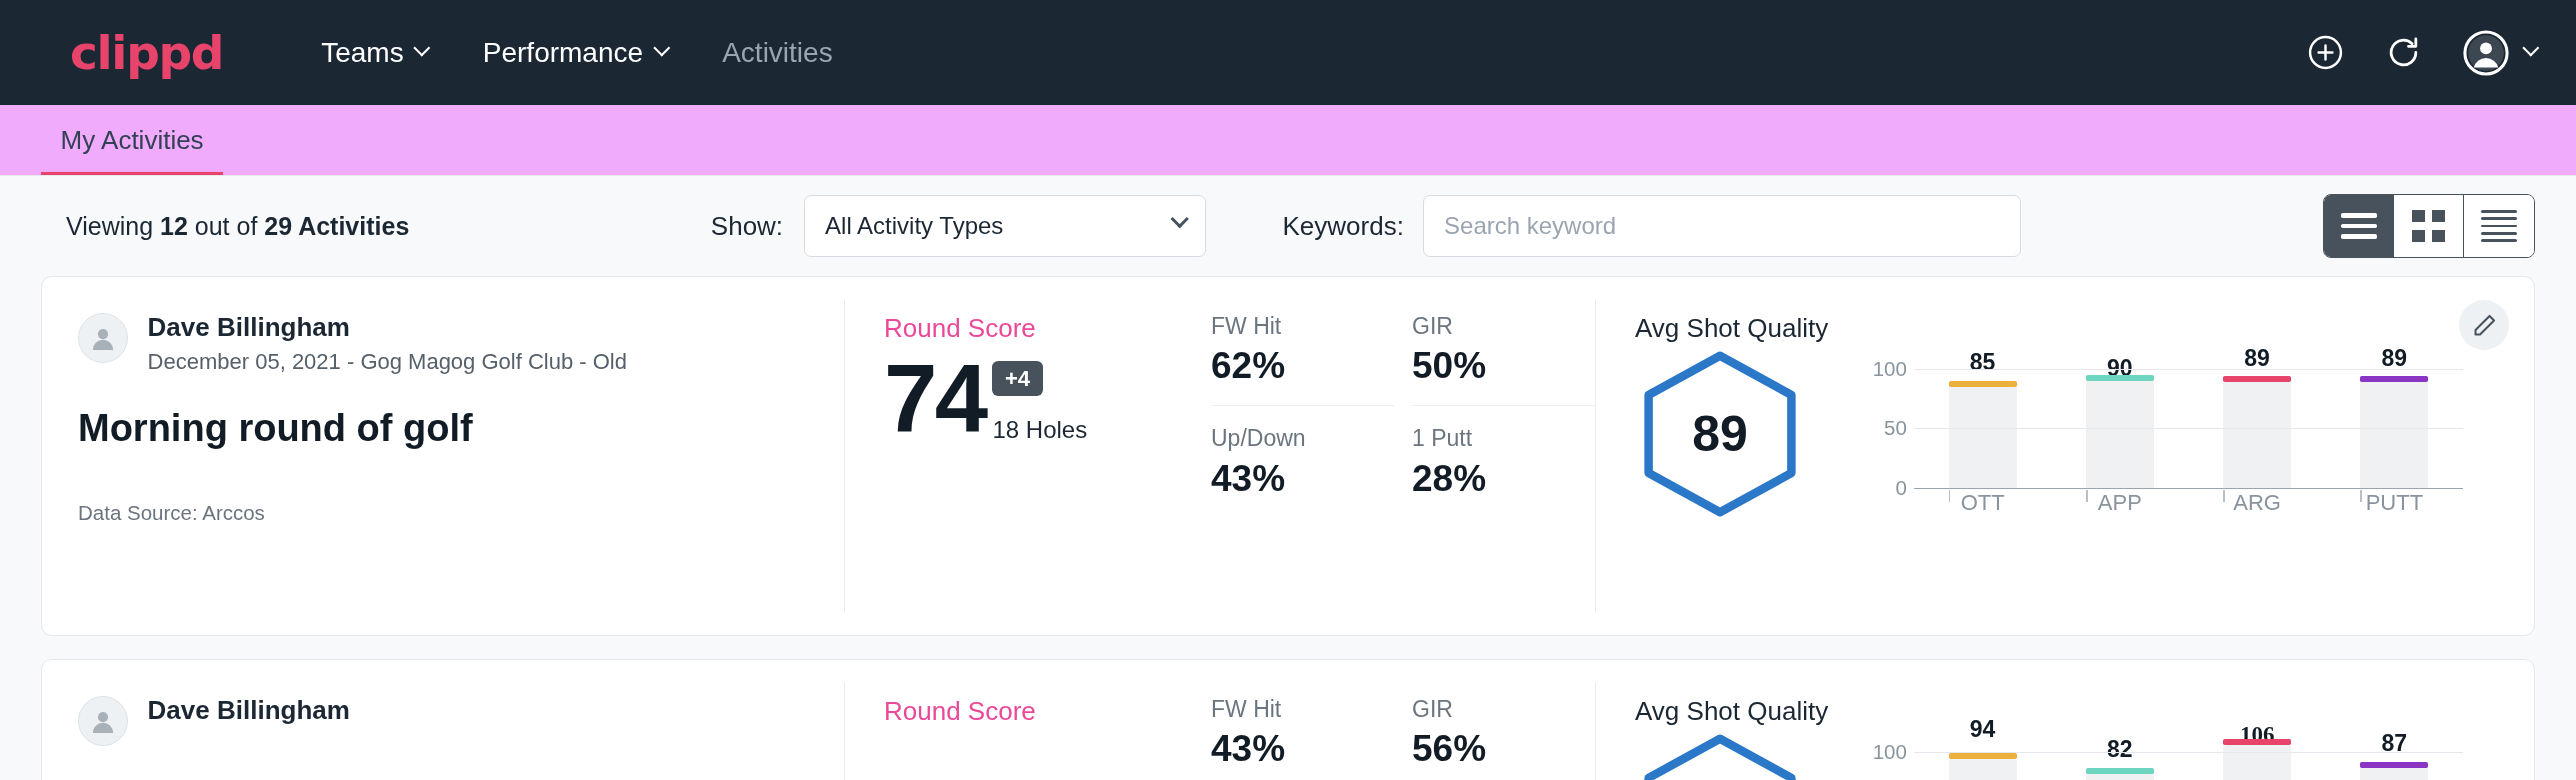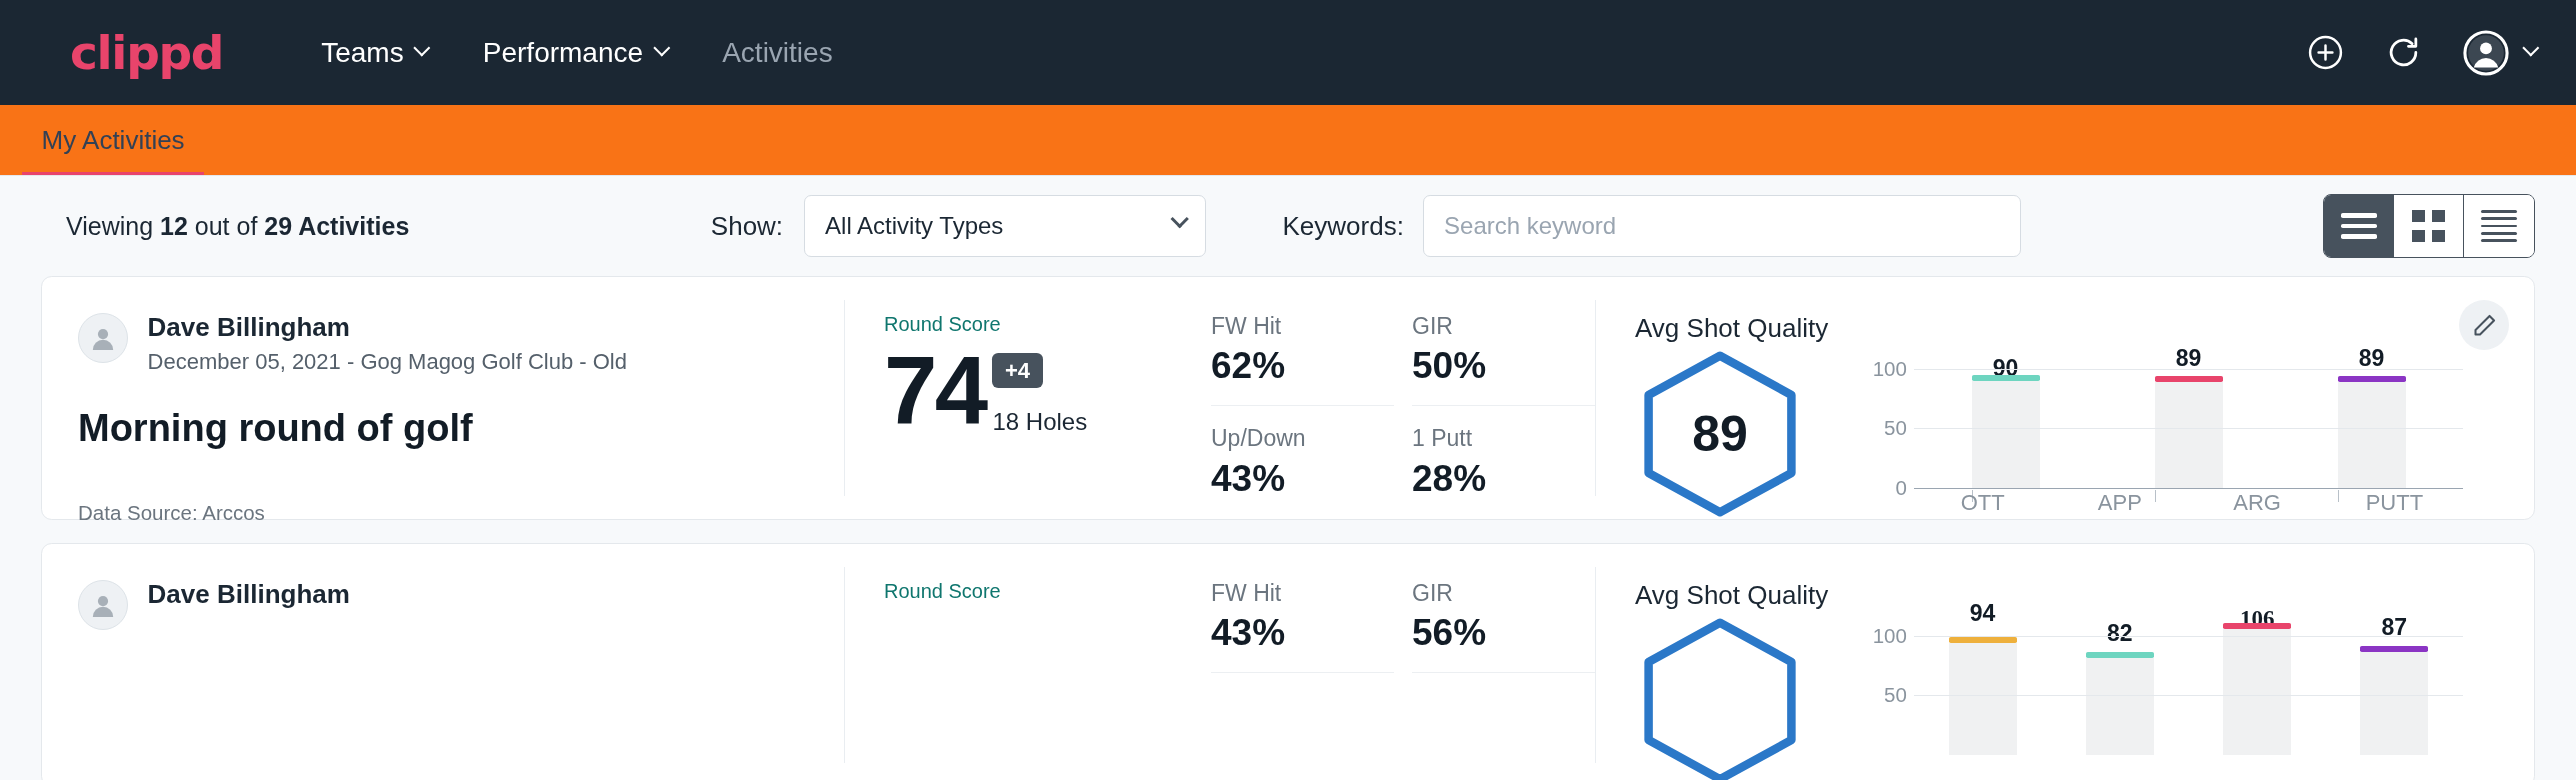--- a/index.html
+++ b/index.html
@@ -50,25 +50,25 @@
     display: flex;
     align-items: center;
     gap: 41px;
   }
   .icon-btn { cursor: pointer; display: flex; align-items: center; }
   .avatar-wrap { display: flex; align-items: center; gap: 16px; cursor: pointer; }
 
   
   .tabbar {
     height: 71px;
-    background: #f97316;
+    background: #f0abfc;
     border-bottom: 0.9px solid #e4e8ec;
     display: flex;
     align-items: flex-end;
-    padding-left: 22px;
+    padding-left: 41px;
   }
   .tab {
     font-size: 26px;
     color: #334155;
     padding: 0 19.6px 16px 19.6px;
     border-bottom: 3.6px solid #e8446b;
     cursor: pointer;
   }
 
   
@@ -138,42 +138,42 @@
   .vt-line { display: block; background: #47525d; border-radius: 1.8px; }
   .vt.active .vt-line { background: #fff; }
   .vt-sq { width: 12.5px; height: 12.5px; background: #47525d; }
 
   
   .cards { padding: 0 41px; }
   .card {
     background: #fff;
     border: 0.9px solid #e4e8ec;
     border-radius: 10.7px;
-    height: 244px;
+    height: 360px;
     display: flex;
     align-items: stretch;
     margin-bottom: 23px;
     position: relative;
     padding: 23px 0;
   }
   .col-left { width: 803px; padding: 12.5px 36px 0 36px; border-right: 0.9px solid #e9edf1; }
   .u-row { display: flex; align-items: flex-start; gap: 19.6px; }
   .u-avatar {
     width: 50px; height: 50px; border-radius: 50%;
     background: #eef1f4; border: 0.9px solid #dde3e8;
     display: flex; align-items: center; justify-content: center;
     flex: none;
   }
   .u-name { font-size: 26px; font-weight: 700; color: #1b2733; line-height: 1.15; }
   .u-meta { font-size: 22px; color: #55606b; margin-top: 6.2px; }
   .c-title { font-size: 38px; font-weight: 700; color: #121c26; margin-top: 32px; }
   .c-src { font-size: 20.5px; color: #6b757f; margin-top: 51px; }
 
   .col-score { width: 366px; padding: 12.5px 0 0 39px; }
-  .s-label { font-size: 20px; color: #0f766e; }
+  .s-label { font-size: 26px; color: #ec4899; }
   .s-row { display: flex; align-items: flex-end; margin-top: 9px; }
   .s-num { font-size: 96px; font-weight: 700; color: #121c26; line-height: 0.95; letter-spacing: -2.7px; }
   .s-side { display: flex; flex-direction: column; align-items: flex-start; margin-left: 7.1px; }
   .s-badge {
     background: #47525d; color: #fff;
     font-size: 22px; font-weight: 700;
     border-radius: 6.2px; padding: 4.5px 12.5px;
     margin-bottom: 19.6px;
   }
   .s-holes { font-size: 24px; color: #1b2733; }
@@ -379,20 +379,27 @@
         </div>
         <div class="chart">
           <div class="yaxis">
               <div class="yt" style="top: 137px;">0</div>
               <div class="yt" style="top: 77px;">50</div>
               <div class="yt" style="top: 18px;">100</div>
             </div>
           <div class="plot">
             <div class="bars">
                 <div class="barcol">
+                  <div class="barval" style="bottom: 112px;">85</div>
+                  <div class="bar" style="height: 101px;">
+                    <div class="bar-cap" style="background: rgb(238, 176, 60);"></div>
+                    <div class="tick"></div>
+                  </div>
+                </div>
+                <div class="barcol">
                   <div class="barval" style="bottom: 106px;">90</div>
                   <div class="bar" style="height: 107px;">
                     <div class="bar-cap" style="background: rgb(110, 213, 192);"></div>
                     <div class="tick"></div>
                   </div>
                 </div>
                 <div class="barcol">
                   <div class="barval" style="bottom: 116px;">89</div>
                   <div class="bar" style="height: 106px;">
                     <div class="bar-cap" style="background: rgb(232, 68, 107);"></div>

